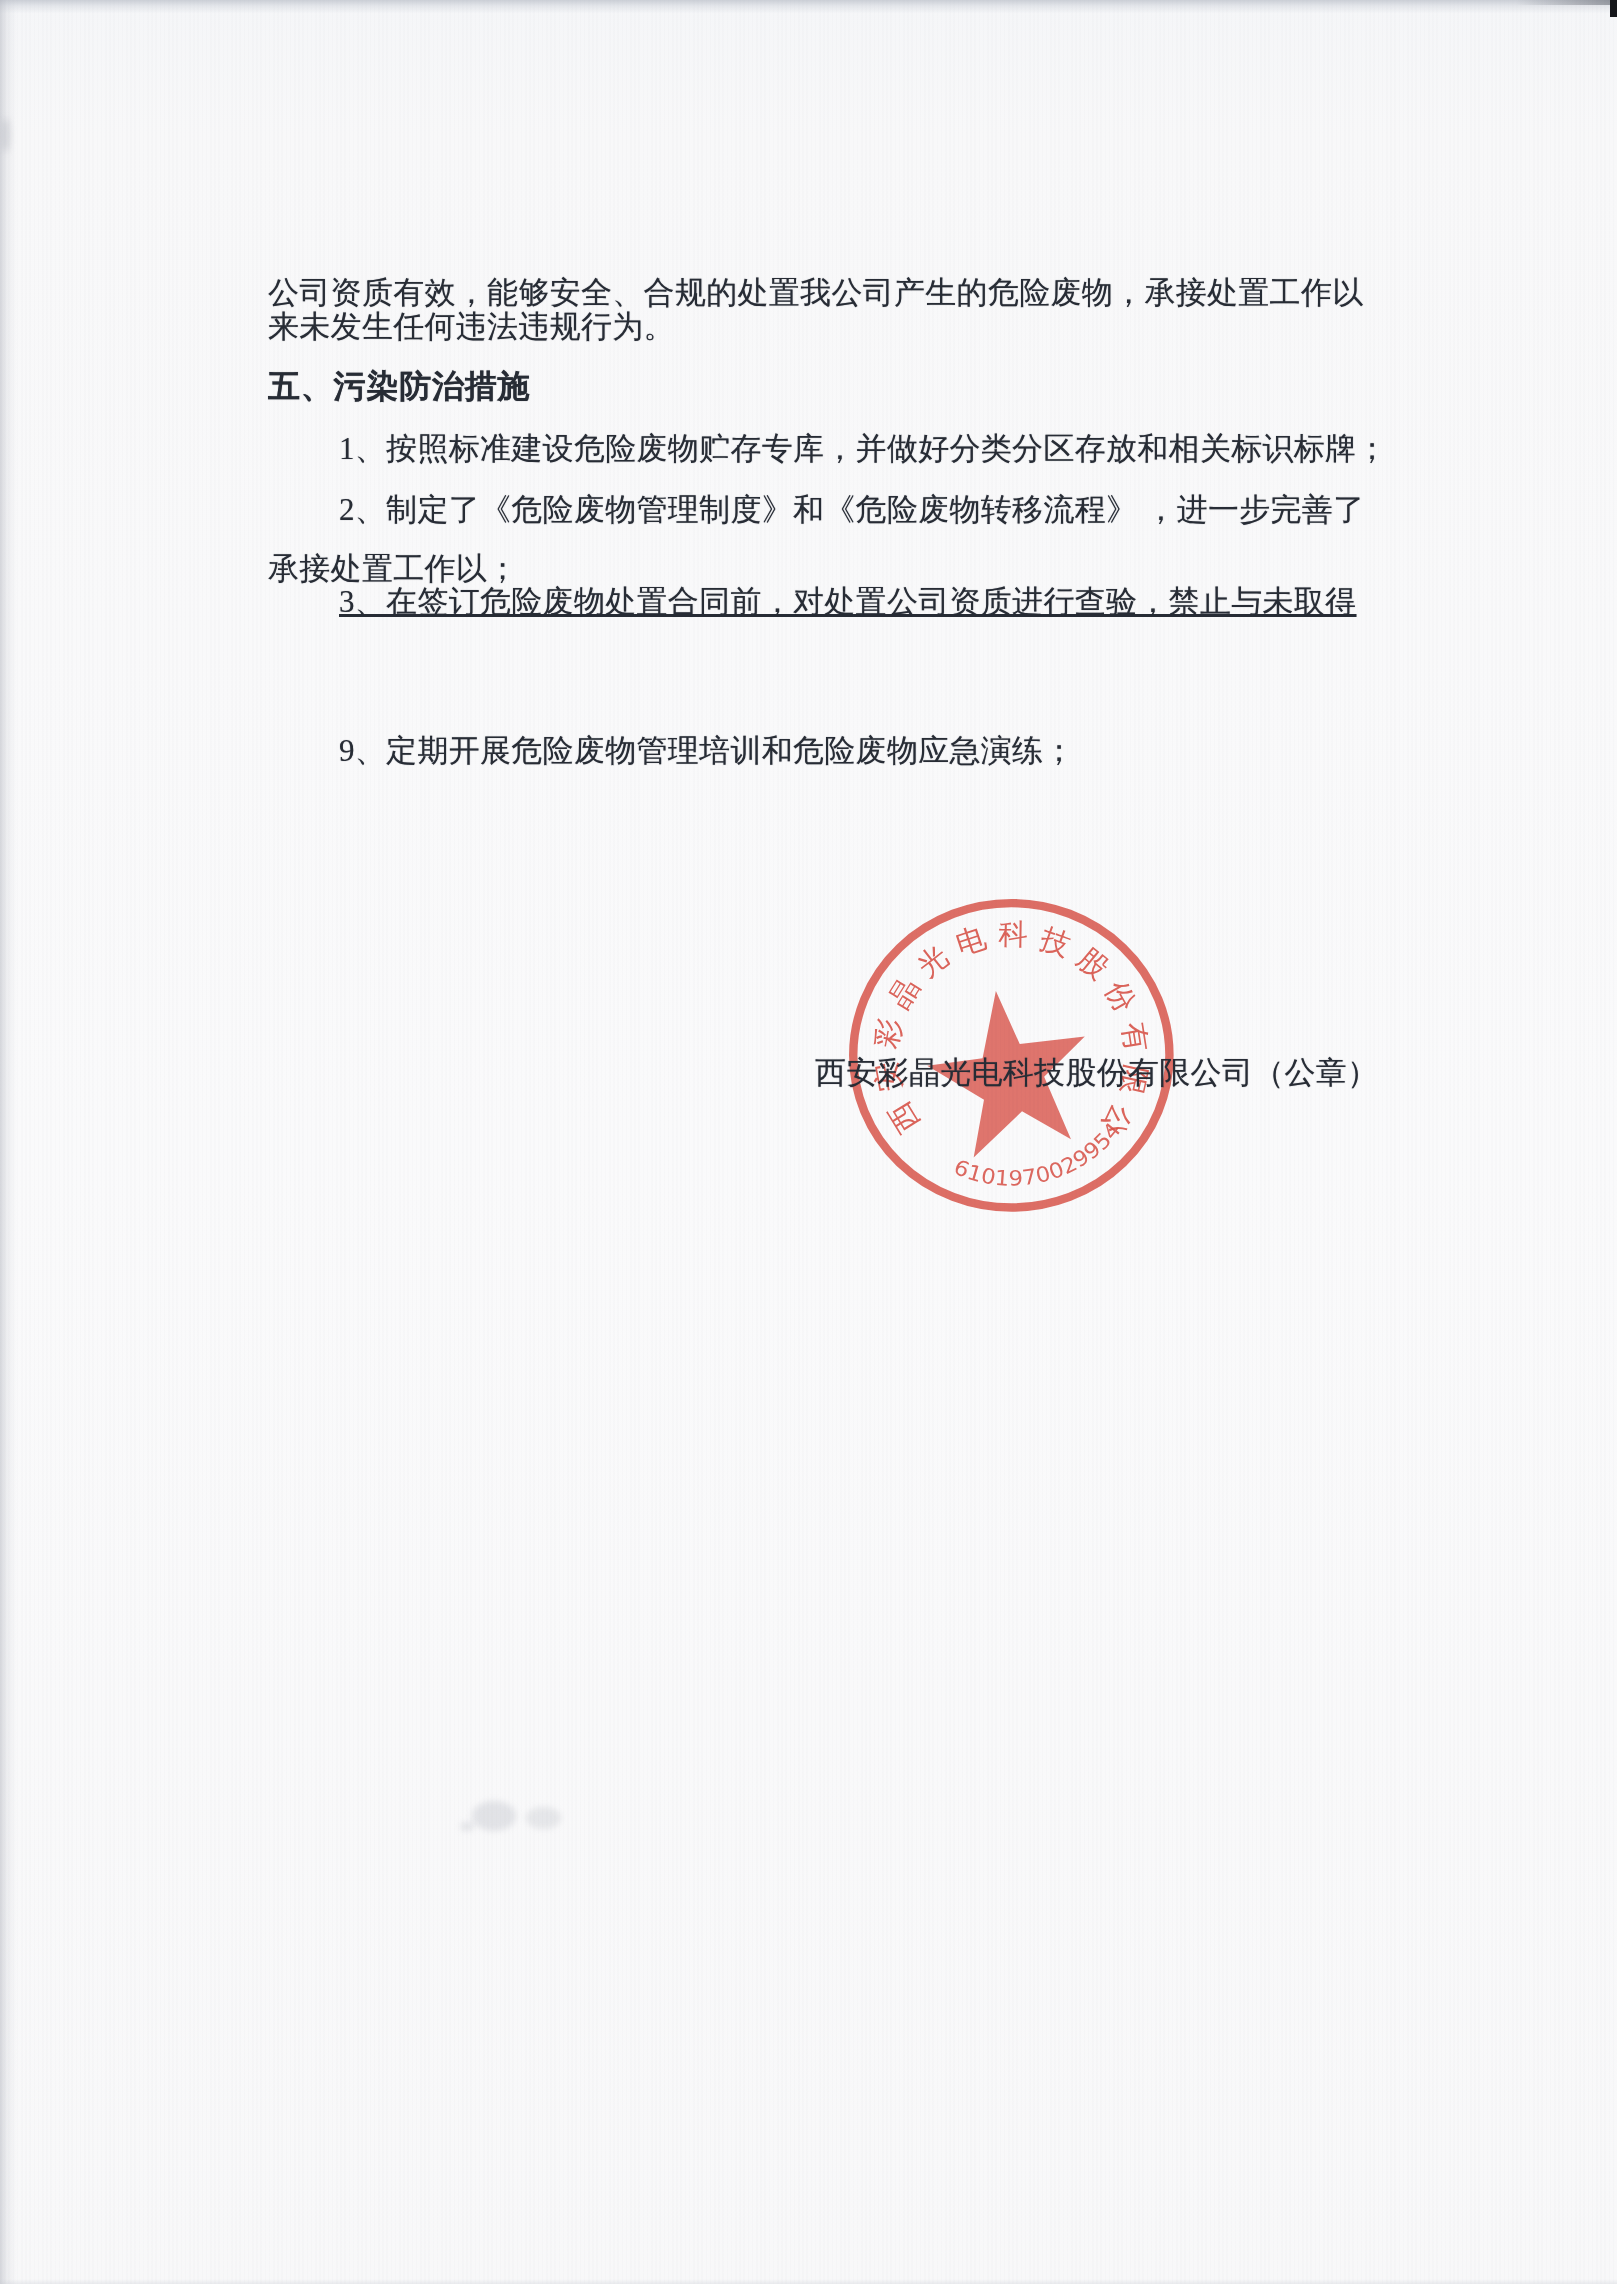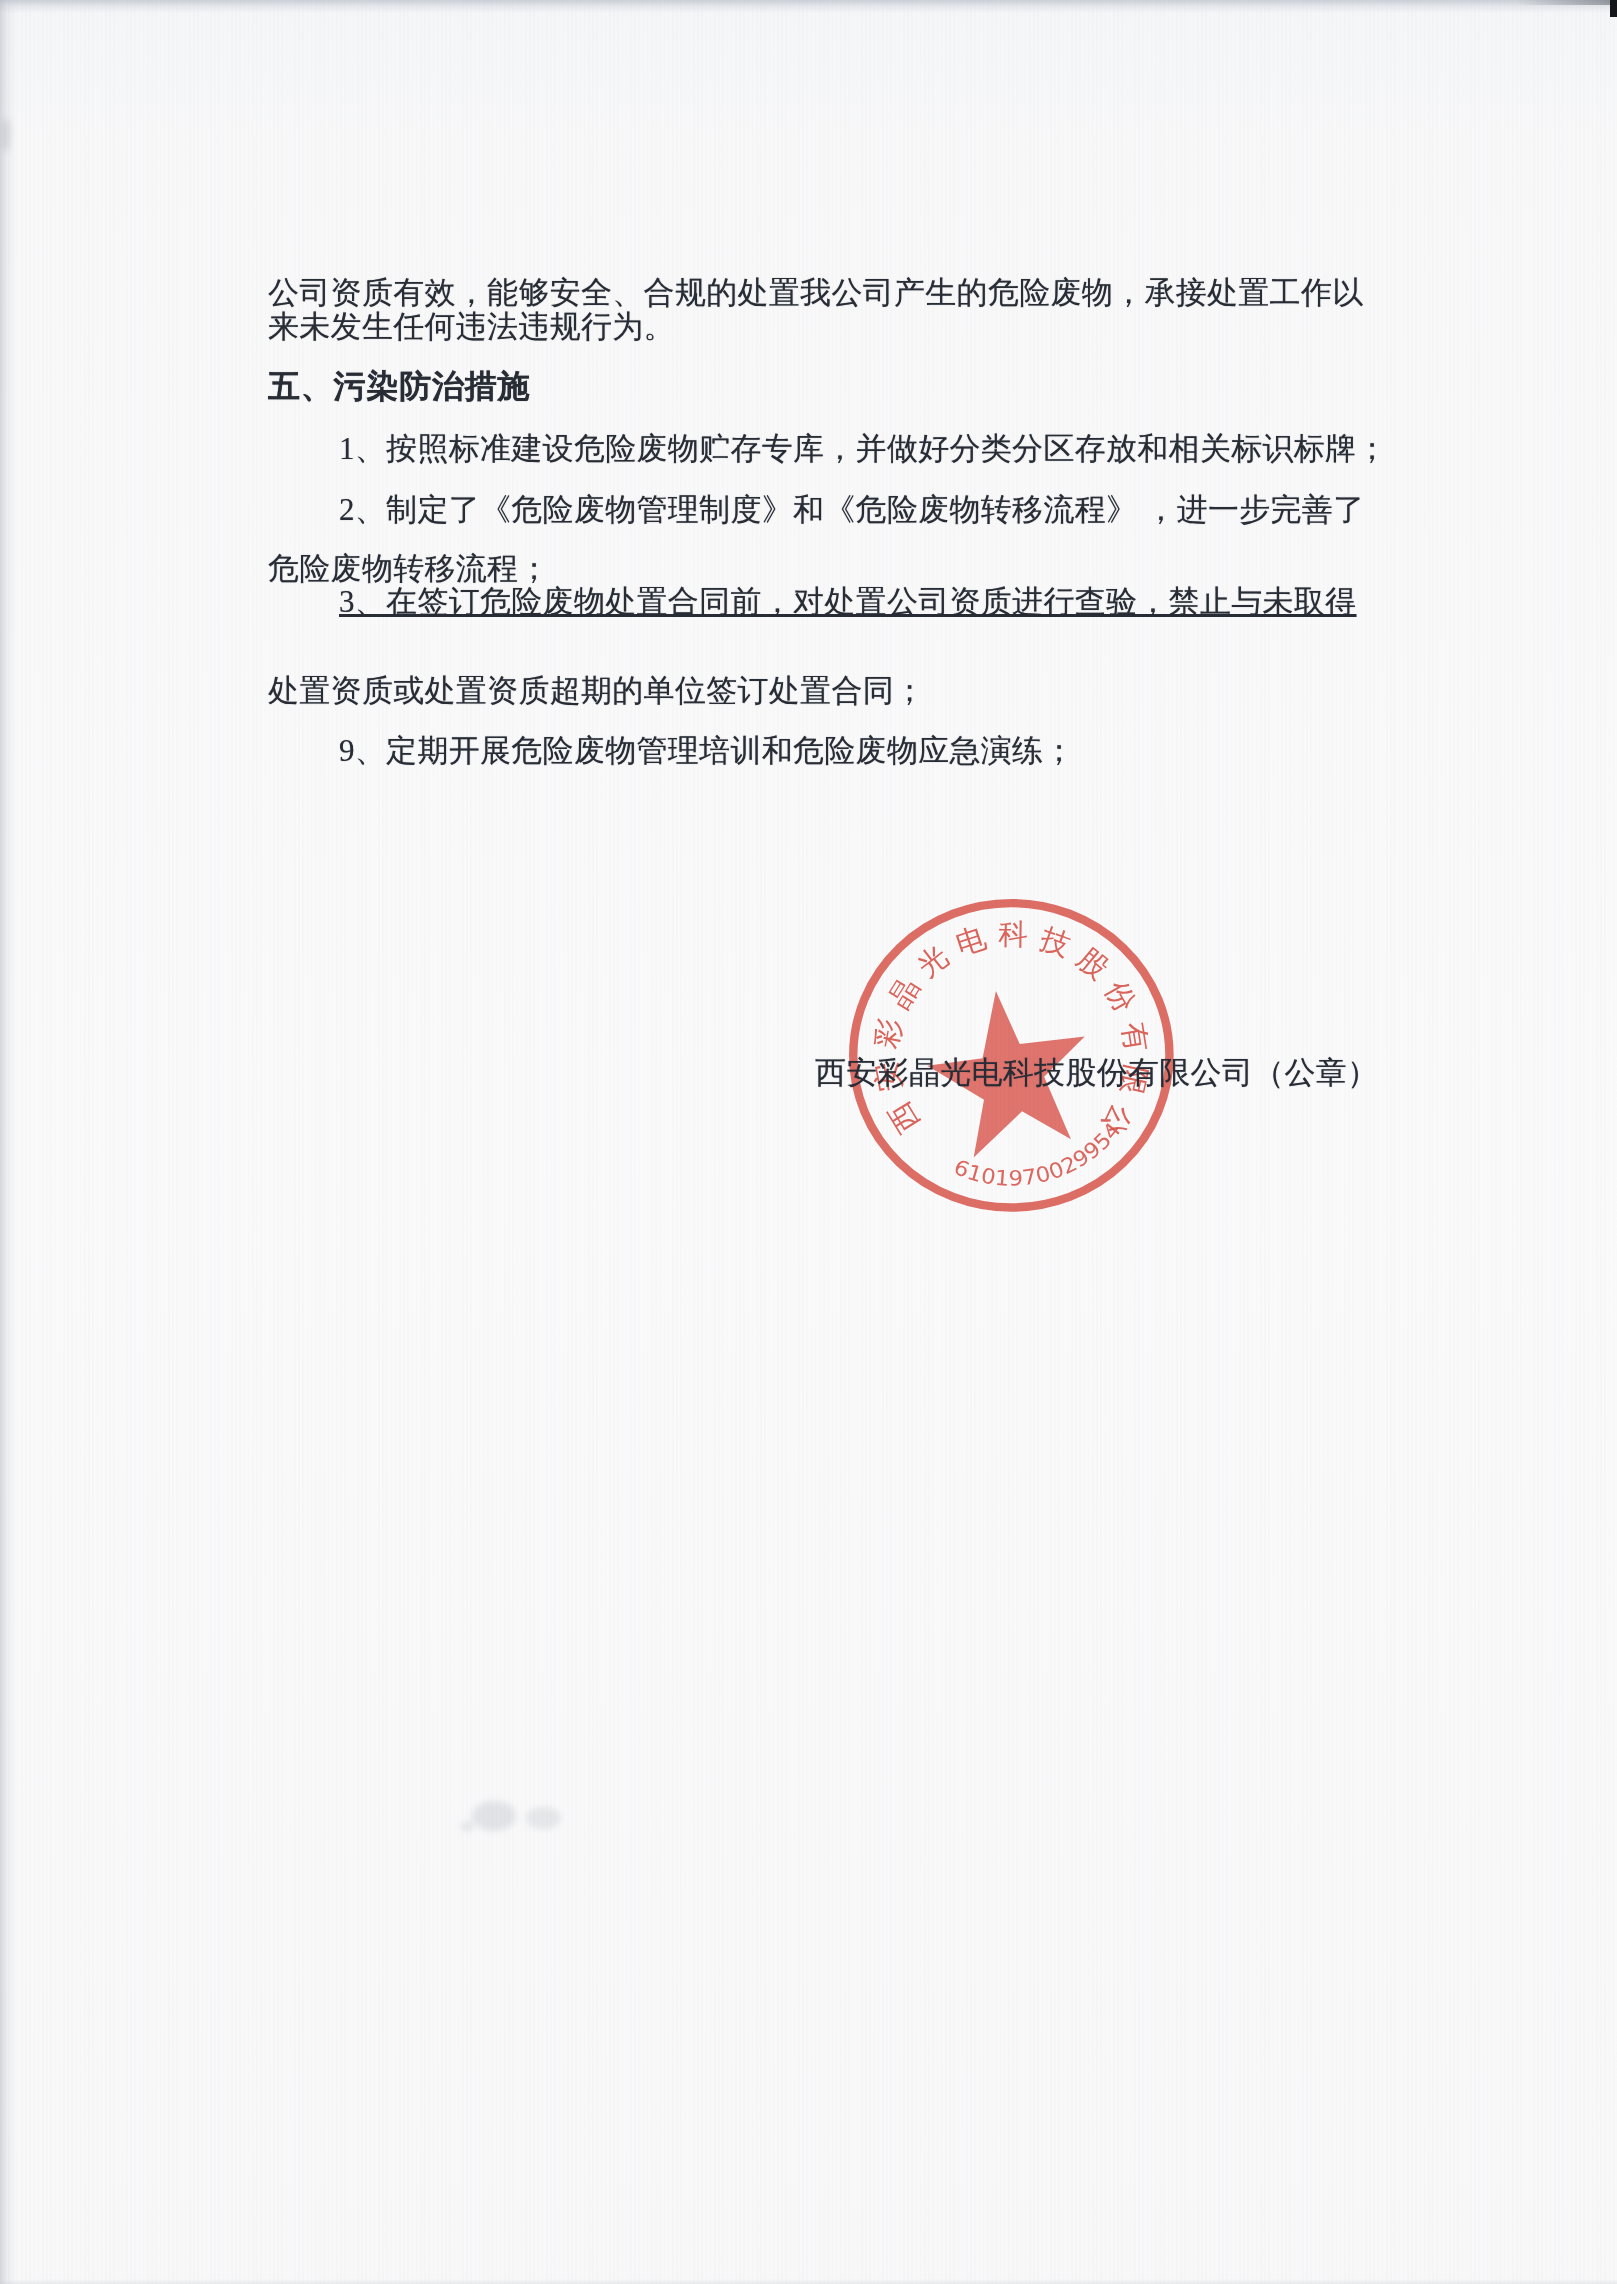--- a/index.html
+++ b/index.html
@@ -118,24 +118,23 @@
 
   <div class="text-layer">
     <div class="tl margin l-intro-1">公司资质有效，能够安全、合规的处置我公司产生的危险废物，承接处置工作以</div>
     <div class="tl margin l-intro-2">来未发生任何违法违规行为。</div>
 
     <div class="tl heading">五、污染防治措施</div>
 
     <div class="tl indent l-m1">1、按照标准建设危险废物贮存专库，并做好分类分区存放和相关标识标牌；</div>
 
     <div class="tl indent l-m2a">2、制定了《危险废物管理制度》和《危险废物转移流程》 ，进一步完善了</div>
-    <div class="tl margin l-m2b">危险废物转移流程；</div>
+    <div class="tl margin l-m2b">承接处置工作以；</div>
 
     <div class="tl indent l-m3a">3、在签订危险废物处置合同前，对处置公司资质进行查验，禁止与未取得</div>
-    <div class="tl margin l-m3b">处置资质或处置资质超期的单位签订处置合同；</div>
 
     <div class="tl indent l-m4">9、定期开展危险废物管理培训和危险废物应急演练；</div>
 
 
     <div class="tl l-sig">西安彩晶光电科技股份有限公司（公章）</div>
   </div>
 
 </div>
 
 

